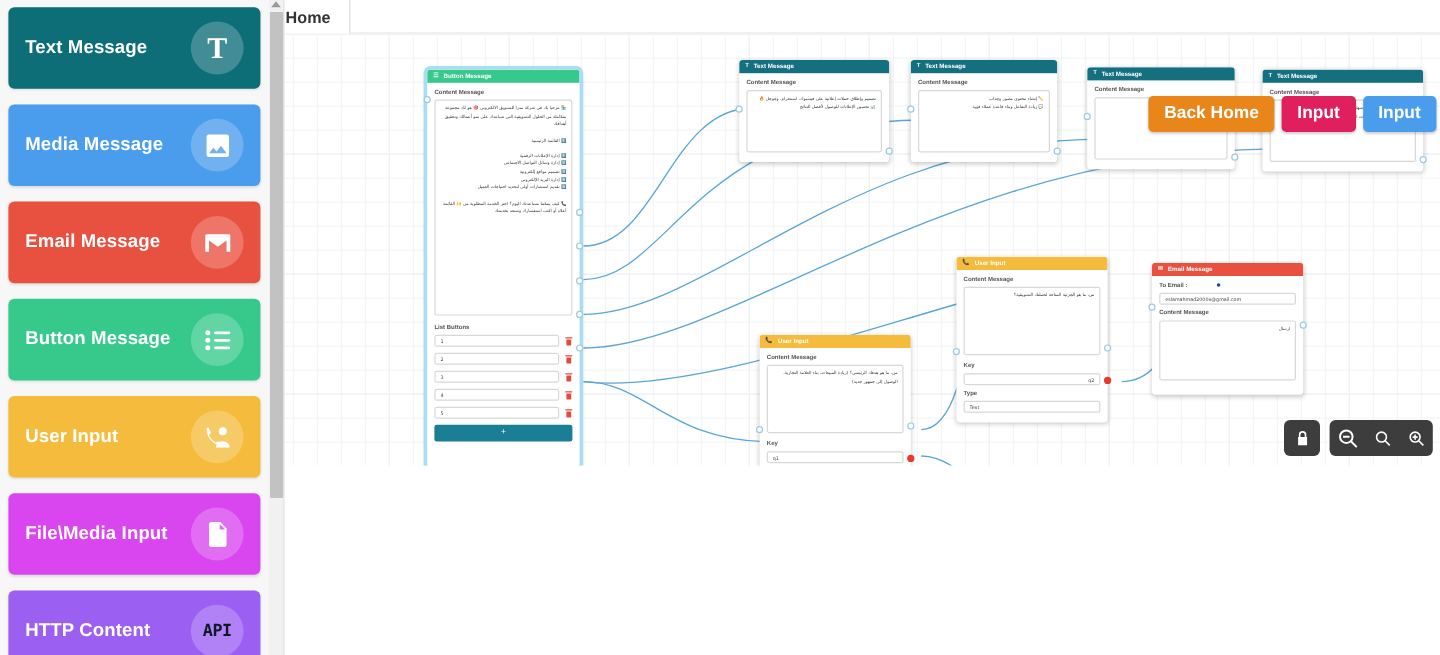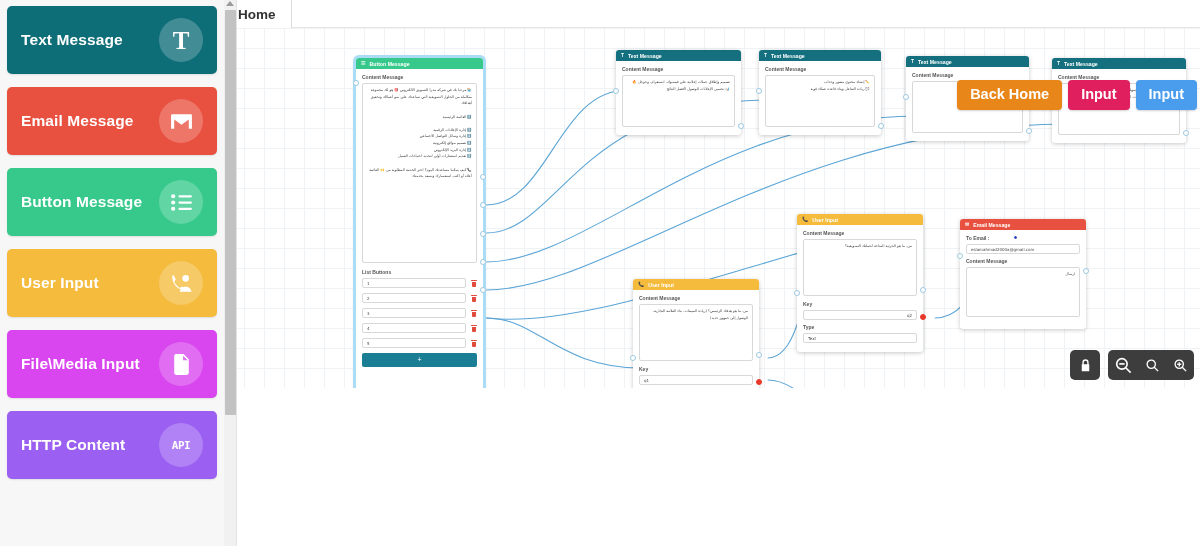--- a/index.html
+++ b/index.html
@@ -24,21 +24,21 @@
   }
   .side-label { font-size: 15.5px; font-weight: bold; letter-spacing: .1px; flex: 1; }
   .side-ico {
     width: 44px; height: 44px; border-radius: 50%;
     background: rgba(255,255,255,.22);
     display: flex; align-items: center; justify-content: center;
     flex: 0 0 44px;
   }
   .side-ico svg { width: 25px; height: 25px; fill: #fff; }
   .side-ico .tglyph { font-size: 25px; font-weight: bold; color: #fff; font-family: "Liberation Serif", serif; line-height: 1; }
-  .side-ico .apiglyph { font-size: 11px; font-weight: bold; color: #ffffff; font-family: "DejaVu Sans Mono", monospace; letter-spacing: -.4px; }
+  .side-ico .apiglyph { font-size: 14px; font-weight: bold; color: #0f172a; font-family: "DejaVu Sans Mono", monospace; letter-spacing: -.4px; }
 
   
   #side-scroll {
     position: absolute; left: 224px; top: 0; width: 13px; height: 546px;
     background: #f1f1f1; border-right: 1px solid #e3e3e3; z-index: 30;
   }
   #side-scroll .arrow-up {
     position: absolute; top: 1px; left: 2px; width: 0; height: 0;
     border-left: 4px solid transparent; border-right: 4px solid transparent;
     border-bottom: 5px solid #9a9a9a;
@@ -151,20 +151,28 @@
 
   <div id="sidebar">
 
     <div class="side-item" style="background:#0e6e78">
       <span class="side-label">Text Message</span>
       <span class="side-ico">
           <span class="tglyph">T</span>
         </span>
     </div>
 
+    <div class="side-item" style="background:#4a9cec">
+      <span class="side-label">Media Message</span>
+      <span class="side-ico">
+        <svg viewBox="0 0 24 24">
+            <path d="M21 19V5a2 2 0 0 0-2-2H5a2 2 0 0 0-2 2v14a2 2 0 0 0 2 2h14a2 2 0 0 0 2-2zM8.5 13.5l2.5 3 3.5-4.5 4.5 6H5l3.5-4.5z"></path>
+          </svg>
+      </span>
+    </div>
 
     <div class="side-item" style="background:#e8503f">
       <span class="side-label">Email Message</span>
       <span class="side-ico">
         <svg viewBox="0 0 24 24">
             <path d="M3 5h18a1 1 0 0 1 1 1v13H19V10l-7 5-7-5v9H2V6a1 1 0 0 1 1-1z"></path>
           </svg>
       </span>
     </div>
 

